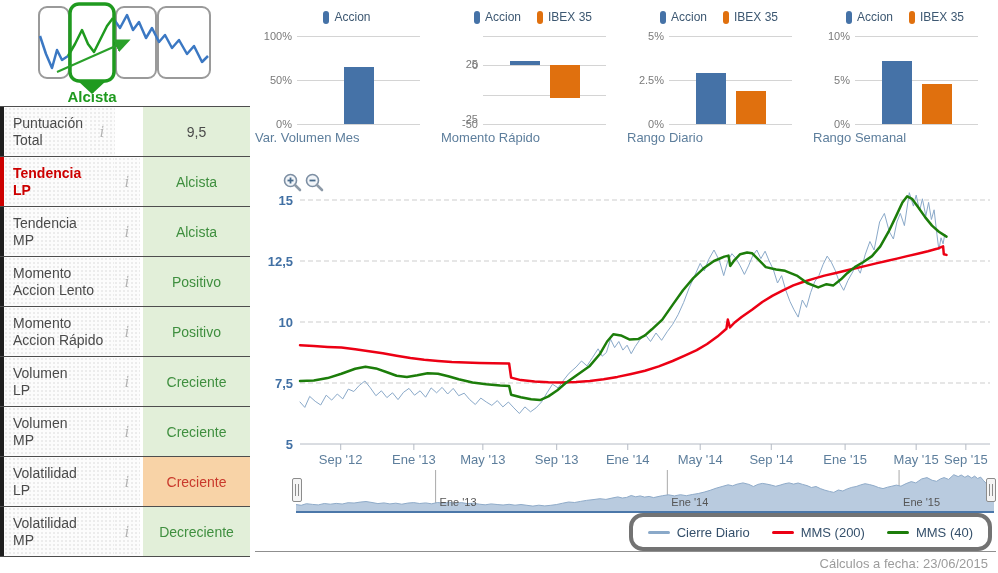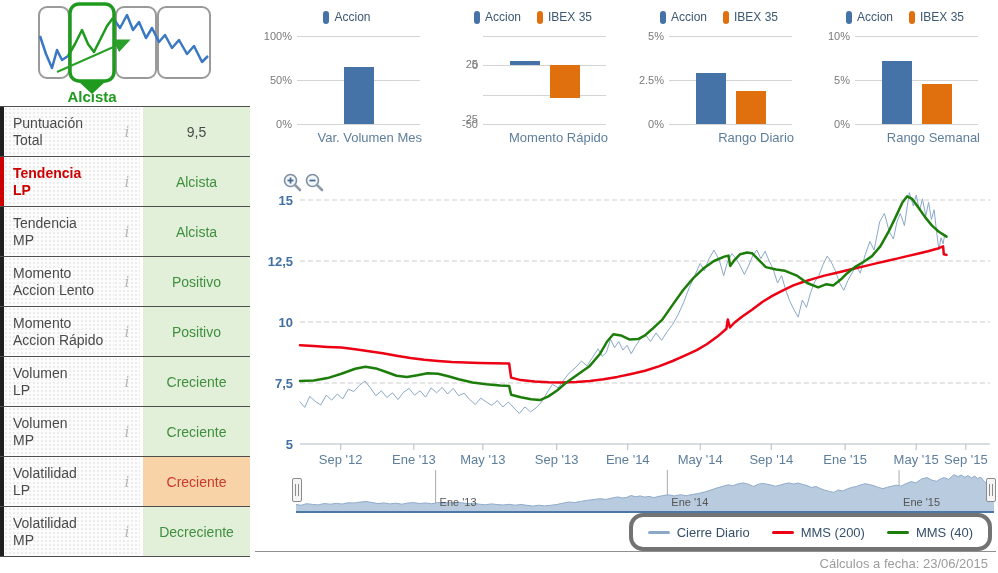--- a/index.html
+++ b/index.html
@@ -14,35 +14,35 @@
   .slabel{flex:1;display:flex;flex-direction:column;justify-content:center;padding-left:9px;
     border-left:4px solid #1f1f1f;background-color:#fcfcfc;
     background-image:radial-gradient(#ececec 1px,transparent 1px);background-size:4px 4px;
     color:#4a4a4a;font-size:14px;line-height:17px;}
   .slabel.alert{border-left-color:#cc0000;color:#cc0000;font-weight:bold;}
   .sinfo{width:26px;display:flex;align-items:center;justify-content:center;
     font-family:"DejaVu Serif",serif;font-style:italic;color:#b3b3b3;font-size:14px;
     background-color:#fcfcfc;background-image:radial-gradient(#ececec 1px,transparent 1px);background-size:4px 4px;cursor:pointer;}
   .sgap{width:3px;background:#fff;}
   .sval{width:107px;display:flex;align-items:center;justify-content:center;font-size:14px;}
-  .sval.score-val{background:#e2efd9;color:#4a4a4a;}
+  .sval.score-val{background:#e2efd9;color:#4a4a4a;margin-left:25px;}
   .sval.positive{background:#e2efd9;color:#3f8f3f;}
   .sval.negative{background:#f8d3a7;color:#c9392c;}
 
   
   .bcharts{position:absolute;left:255px;top:2px;display:flex;gap:2px;}
   .bchart{position:relative;width:184px;height:147px;}
   .blegend{position:absolute;top:8px;left:0;right:0;display:flex;justify-content:center;gap:16px;}
   .bleg-item{display:flex;align-items:center;gap:5px;font-size:12px;color:#3d5872;cursor:pointer;}
   .bleg-marker{width:6px;height:13px;border-radius:3px;}
   .bplot{position:absolute;left:42px;top:34px;width:123px;height:88px;}
   .bgrid{position:absolute;left:0;right:0;height:1px;background:#d4d4d4;}
   .bytick{position:absolute;left:-40px;width:35px;text-align:right;font-size:11px;color:#7a7a7a;transform:translateY(-50%);}
   .bbar{position:absolute;width:30px;}
-  .btitle{position:absolute;bottom:4px;left:0;right:17px;text-align:right;font-size:13px;color:#5d7e9c;}
+  .btitle{position:absolute;bottom:4px;left:0;right:17px;text-align:left;font-size:13px;color:#5d7e9c;}
 
   
   .mainchart{position:absolute;left:255px;top:160px;width:743px;height:315px;}
   .mainchart svg text{font-family:"Liberation Sans",sans-serif;}
   .ylab{fill:#4170a4;font-size:13px;font-weight:bold;}
   .xlab{fill:#5d7e9c;font-size:13px;}
   .zoombtn{position:absolute;width:19px;height:19px;cursor:pointer;background:none;border:none;padding:0;}
 
   
   .navwrap{position:absolute;left:296px;top:470px;width:698px;height:41px;border-bottom:2px solid #4b77a9;cursor:ew-resize;}

